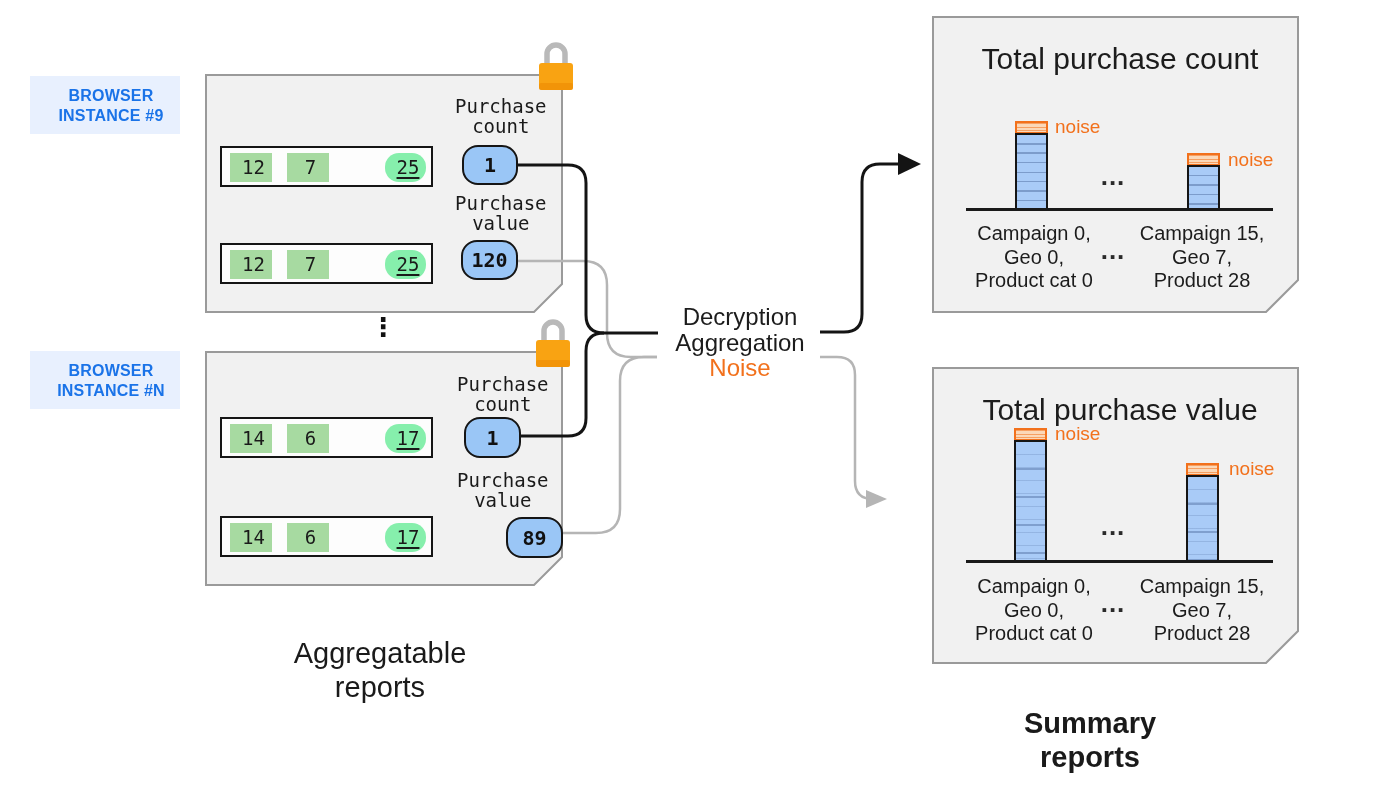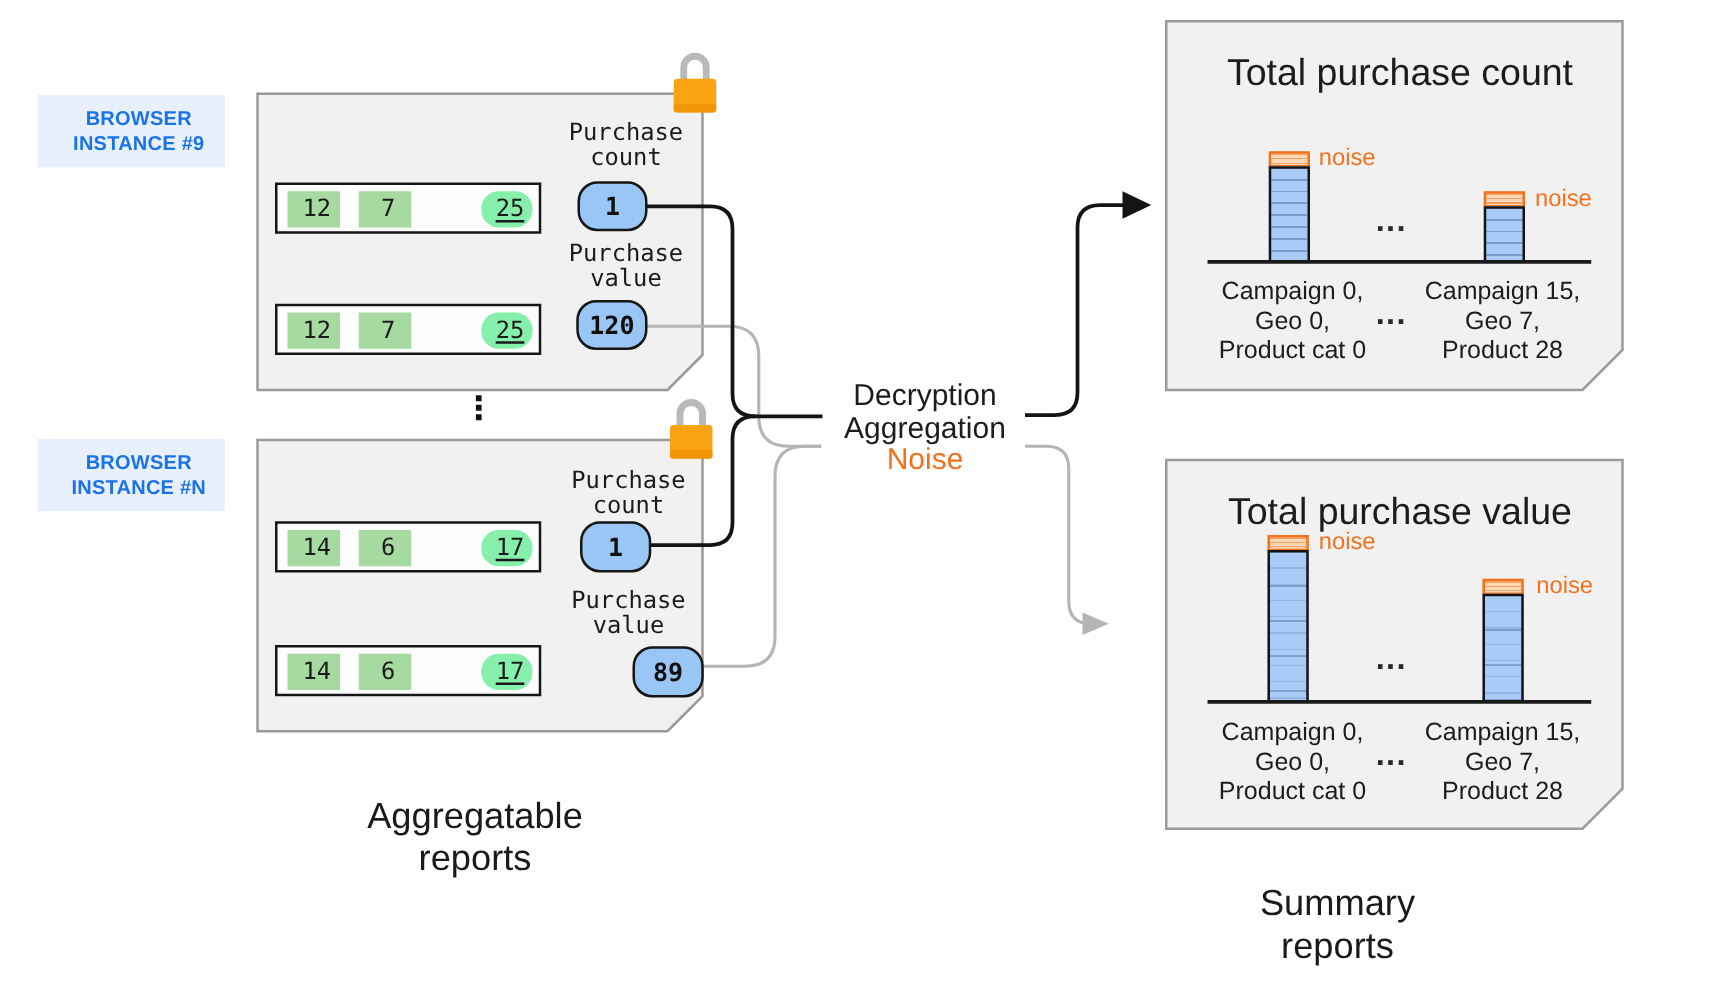--- a/index.html
+++ b/index.html
@@ -206,19 +206,19 @@
     <div class="abs xlab" style="left:1120px; top:575px; width:164px;">
       <div>Campaign 15,</div>
       <div>Geo 7,</div>
       <div>Product 28</div>
     </div>
 
     <div class="abs caption" style="left:253px; top:636px; width:254px;">
       <div>Aggregatable</div>
       <div>reports</div>
     </div>
-    <div class="abs caption" style="left:943px; top:706px; width:254px;">
+    <div class="abs caption" style="left:963px; top:706px; width:254px;font-weight:bold;">
       <div>Summary</div>
       <div>reports</div>
     </div>
 
   </div>
 </div>
 
 </body></html>

